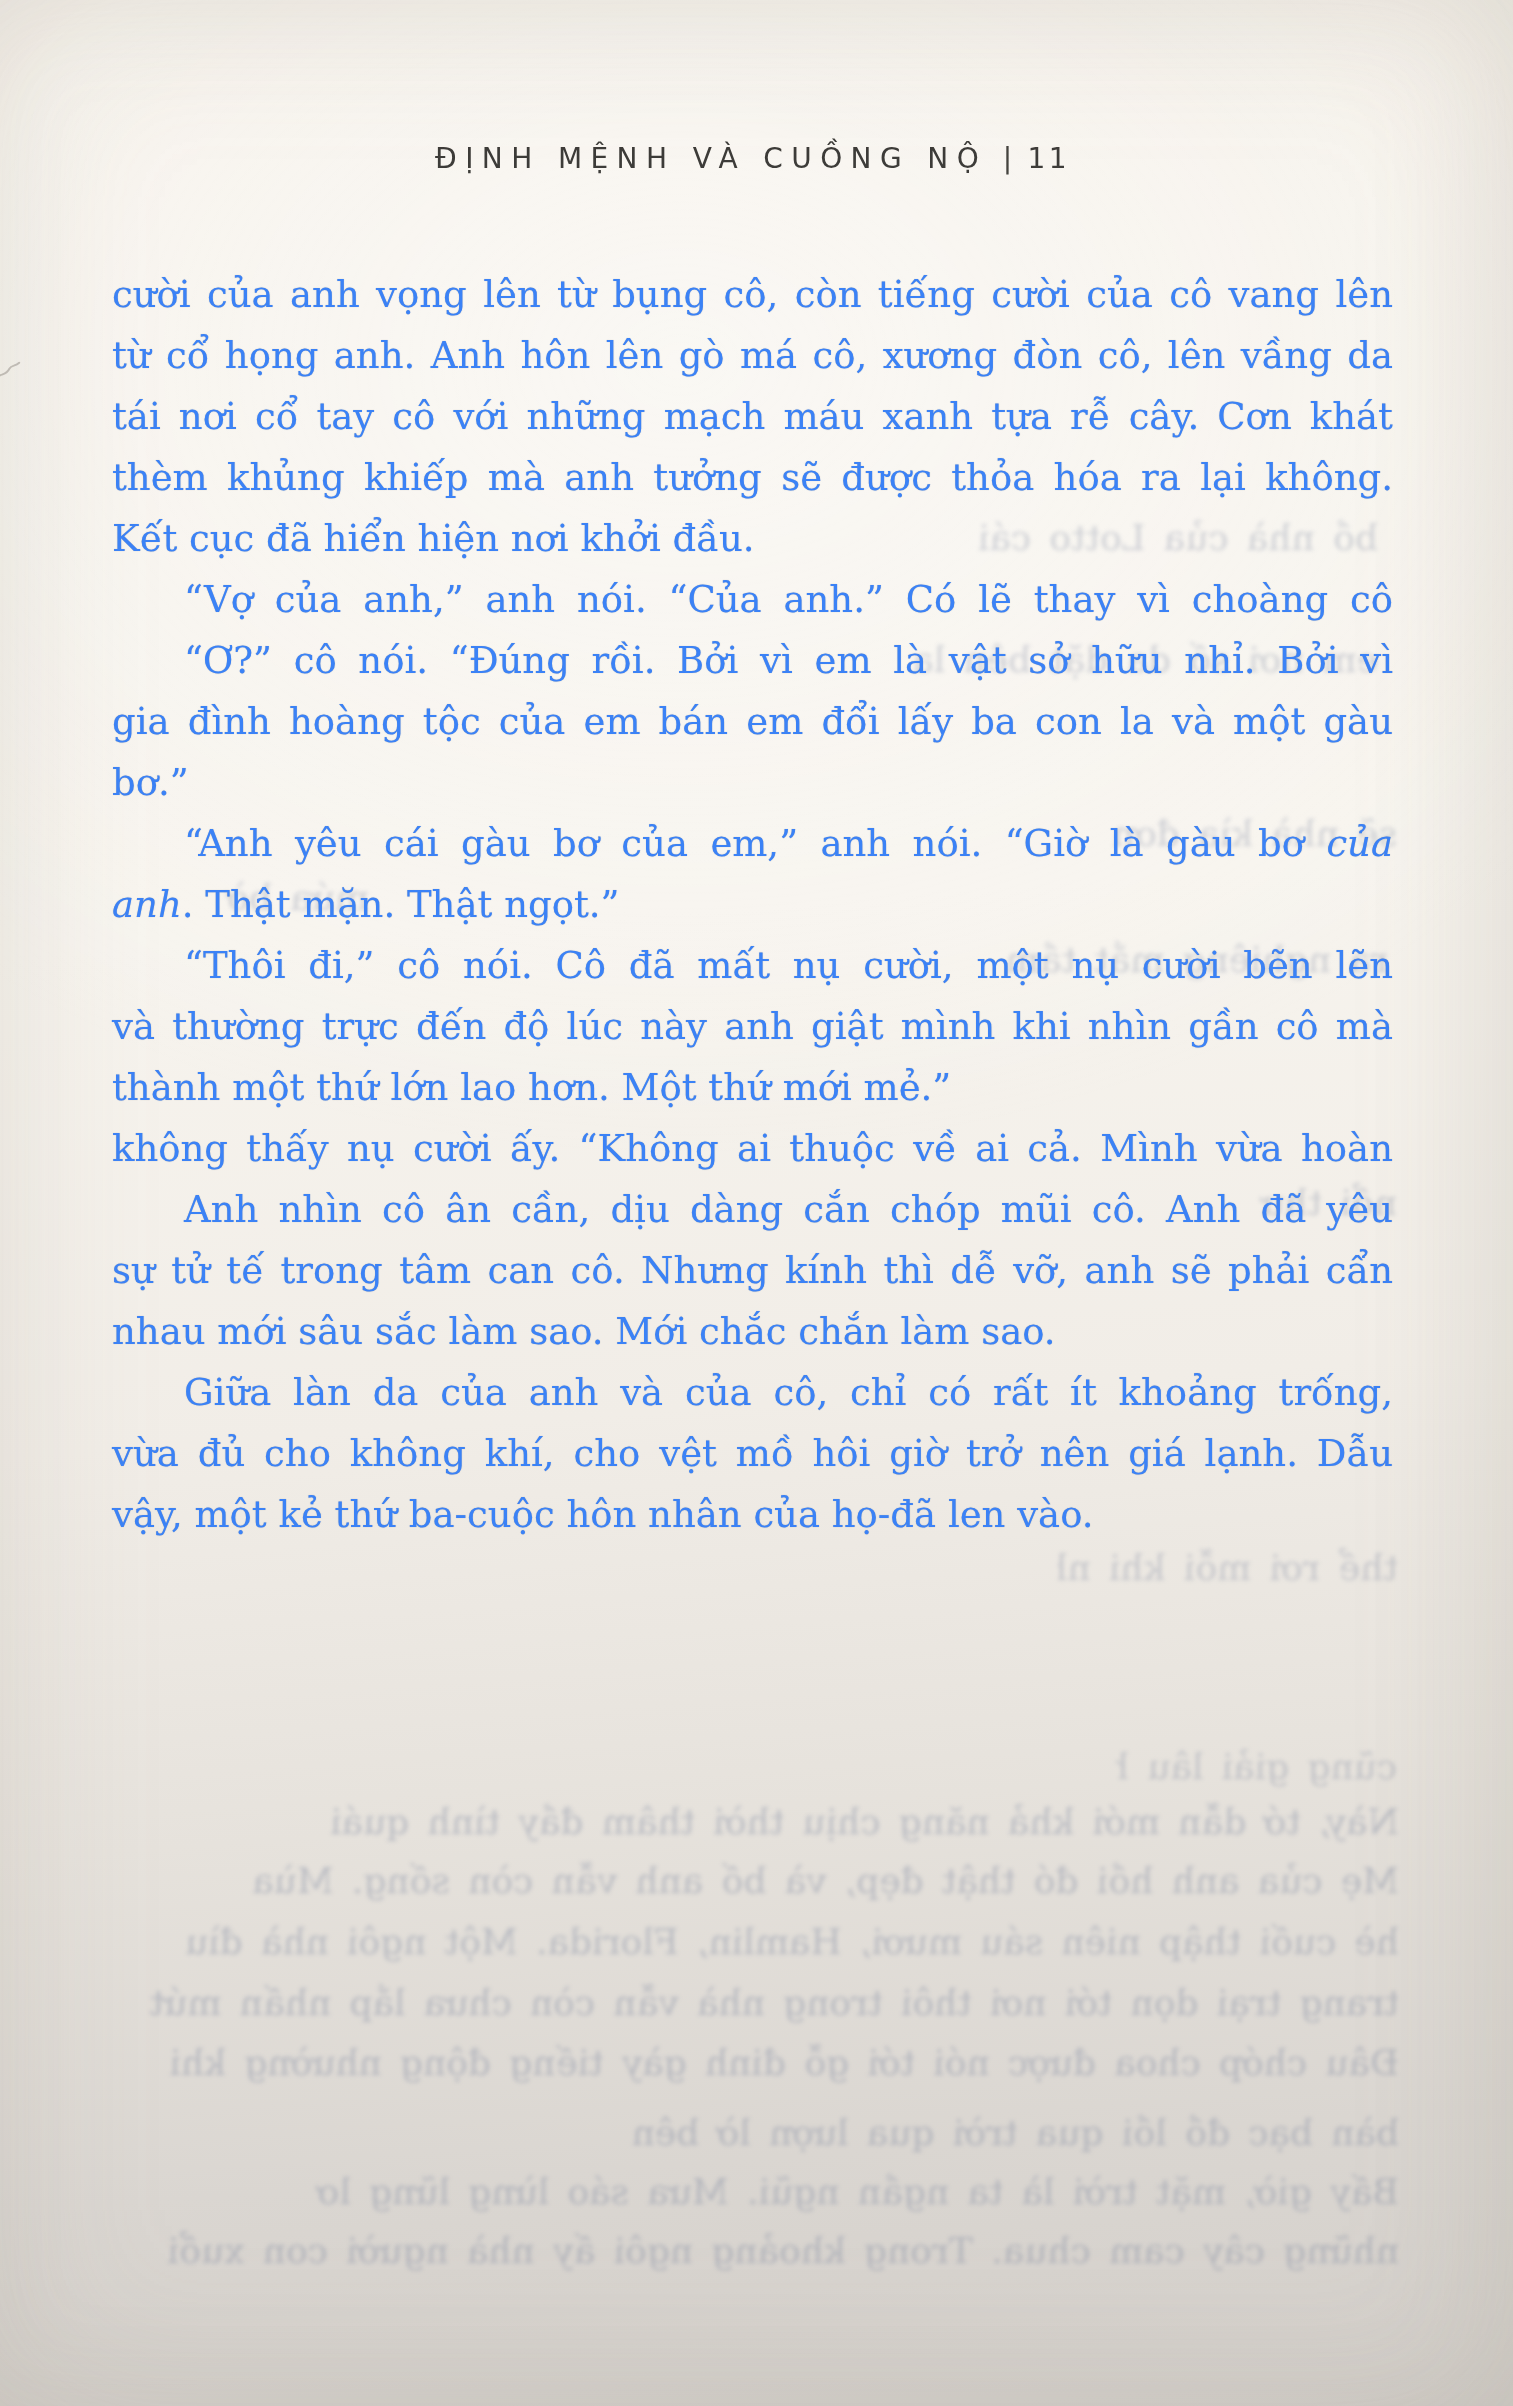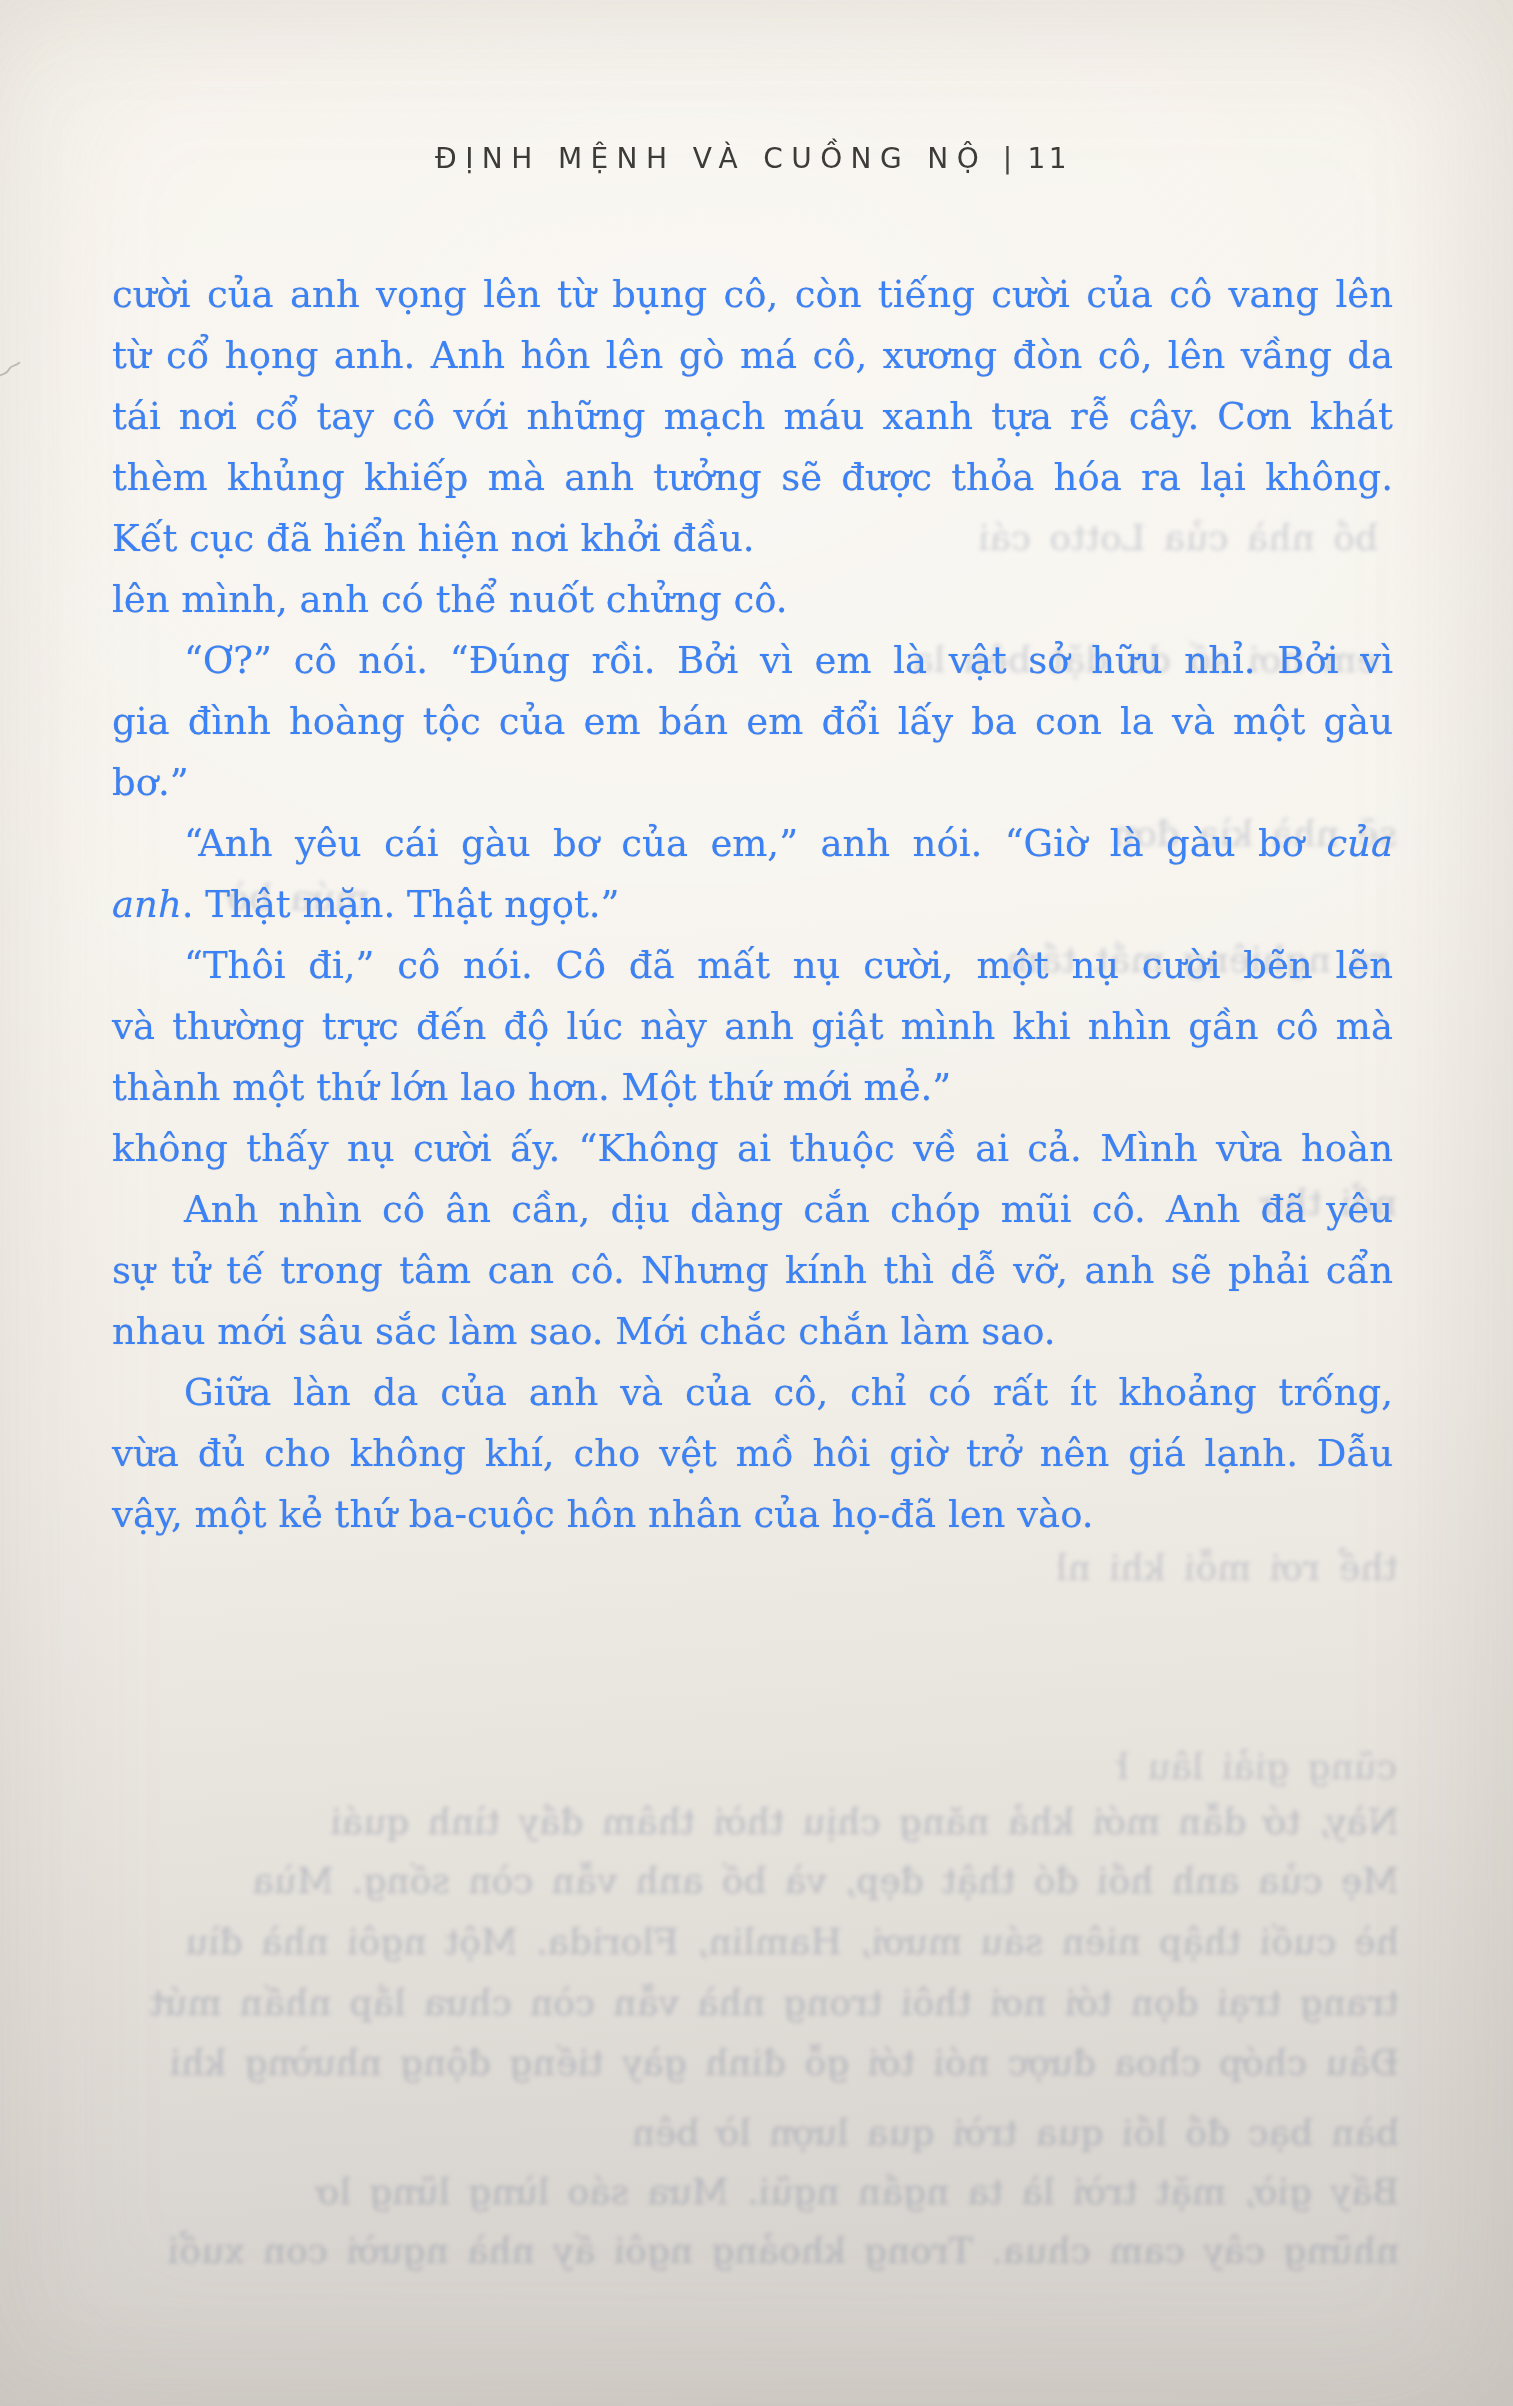--- a/index.html
+++ b/index.html
@@ -68,21 +68,21 @@
 <div class="header">
   <span>ĐỊNH MỆNH VÀ CUỒNG NỘ</span><span class="sep">|</span><span class="pagenum">11</span>
 </div>
 
 <div class="text-block">
     <div class="line"><span>cười của anh vọng lên từ bụng cô, còn tiếng cười của cô vang lên</span></div>
     <div class="line"><span>từ cổ họng anh. Anh hôn lên gò má cô, xương đòn cô, lên vầng da</span></div>
     <div class="line"><span>tái nơi cổ tay cô với những mạch máu xanh tựa rễ cây. Cơn khát</span></div>
     <div class="line"><span>thèm khủng khiếp mà anh tưởng sẽ được thỏa hóa ra lại không.</span></div>
     <div class="line end"><span>Kết cục đã hiển hiện nơi khởi đầu.</span></div>
-    <div class="line end"><span>lên mình, anh có thể nuốt chửng cô.</span></div>
+    <div class="line ind"><span>“Vợ của anh,” anh nói. “Của anh.” Có lẽ thay vì choàng cô</span></div>
     <div class="line ind"><span>“Ơ?” cô nói. “Đúng rồi. Bởi vì em là vật sở hữu nhỉ. Bởi vì</span></div>
     <div class="line"><span>gia đình hoàng tộc của em bán em đổi lấy ba con la và một gàu</span></div>
     <div class="line end"><span>bơ.”</span></div>
     <div class="line ind"><span>“Anh yêu cái gàu bơ của em,” anh nói. “Giờ là gàu bơ </span><span class="it">của</span></div>
     <div class="line end"><span class="it">anh</span><span>. Thật mặn. Thật ngọt.”</span></div>
     <div class="line ind"><span>“Thôi đi,” cô nói. Cô đã mất nụ cười, một nụ cười bẽn lẽn</span></div>
     <div class="line"><span>và thường trực đến độ lúc này anh giật mình khi nhìn gần cô mà</span></div>
     <div class="line end"><span>thành một thứ lớn lao hơn. Một thứ mới mẻ.”</span></div>
     <div class="line"><span>không thấy nụ cười ấy. “Không ai thuộc về ai cả. Mình vừa hoàn</span></div>
     <div class="line ind"><span>Anh nhìn cô ân cần, dịu dàng cắn chóp mũi cô. Anh đã yêu</span></div>

